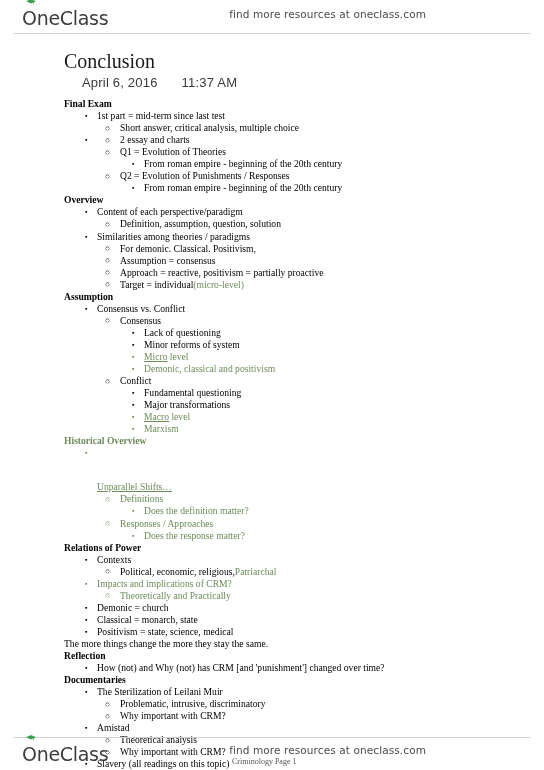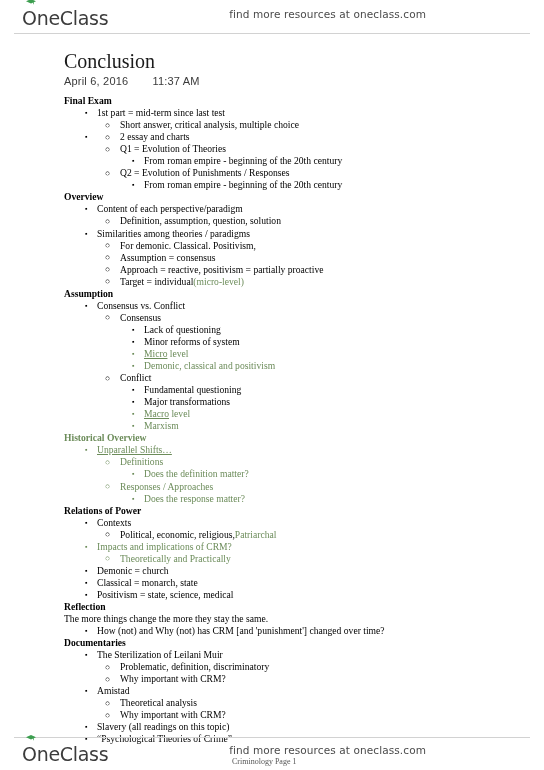--- a/index.html
+++ b/index.html
@@ -92,23 +92,23 @@
   .title {
     margin: 0;
     padding: 0 0 0 64px;
     font-family: "Liberation Serif", serif;
     font-size: 20px;
     font-weight: 400;
     line-height: 24px;
     color: #1a1a1a;
   }
   .meta {
-    padding: 2px 0 0 64px;
+    padding: 2px 0 0 82px;
     font-family: "Liberation Sans", sans-serif;
-    font-size: 11px;
+    font-size: 13px;
     color: #3a3a3a;
     letter-spacing: 0.2px;
   }
   .meta .meta-time { margin-left: 24px; }
 
   .content {
     padding: 8px 8px 0 0;
   }
 
   
@@ -132,21 +132,21 @@
   .lvl-1 { padding-left: 97px; }
   .lvl-1 .bullet { left: 85px; font-size: 7px; top: 0px; }
 
   .lvl-2 { padding-left: 120px; }
   .lvl-2 .bullet { left: 105px; font-size: 8.5px; top: -0.5px; }
 
   .lvl-3 { padding-left: 144px; }
   .lvl-3 .bullet { left: 132px; font-size: 7px; top: 0px; }
 
   .green { color: #6c8c5a; }
-  .ul { text-decoration: underline; }
+  .ul { text-decoration: underline; margin-top: 34px; }
 </style>
 </head>
 <body>
 
 <div class="wm-bar wm-header">
   <div class="logo">
     <span class="logo-text">OneClass</span>
     <span class="logo-cap">
       <svg viewBox="0 0 12 7" width="10" height="6" aria-hidden="true">
         <polygon points="6,0 12,2.6 6,5.2 0,2.6" fill="#3c9e4f"></polygon>
@@ -200,26 +200,26 @@
       <div class="row lvl-2"><span class="bullet green">○</span><span class="txt green">Responses / Approaches</span></div>
       <div class="row lvl-3"><span class="bullet green">▪</span><span class="txt green">Does the response matter?</span></div>
       <div class="row lvl-h"><span class="txt">Relations of Power</span></div>
       <div class="row lvl-1"><span class="bullet">▪</span><span class="txt">Contexts</span></div>
       <div class="row lvl-2"><span class="bullet">○</span><span class="txt">Political, economic, religious, </span><span class="txt green">Patriarchal</span></div>
       <div class="row lvl-1"><span class="bullet green">▪</span><span class="txt green">Impacts and implications of CRM?</span></div>
       <div class="row lvl-2"><span class="bullet green">○</span><span class="txt green">Theoretically and Practically</span></div>
       <div class="row lvl-1"><span class="bullet">▪</span><span class="txt">Demonic = church</span></div>
       <div class="row lvl-1"><span class="bullet">▪</span><span class="txt">Classical = monarch, state</span></div>
       <div class="row lvl-1"><span class="bullet">▪</span><span class="txt">Positivism = state, science, medical</span></div>
+      <div class="row lvl-p"><span class="txt">The more things change the more they stay the same.</span></div>
       <div class="row lvl-h"><span class="txt">Reflection</span></div>
-      <div class="row lvl-p"><span class="txt">The more things change the more they stay the same.</span></div>
       <div class="row lvl-1"><span class="bullet">▪</span><span class="txt">How (not) and Why (not) has CRM [and 'punishment'] changed over time?</span></div>
       <div class="row lvl-h"><span class="txt">Documentaries</span></div>
       <div class="row lvl-1"><span class="bullet">▪</span><span class="txt">The Sterilization of Leilani Muir</span></div>
-      <div class="row lvl-2"><span class="bullet">○</span><span class="txt">Problematic, definition, discriminatory</span></div>
+      <div class="row lvl-2"><span class="bullet">○</span><span class="txt">Problematic, intrusive, discriminatory</span></div>
       <div class="row lvl-2"><span class="bullet">○</span><span class="txt">Why important with CRM?</span></div>
       <div class="row lvl-1"><span class="bullet">▪</span><span class="txt">Amistad</span></div>
       <div class="row lvl-2"><span class="bullet">○</span><span class="txt">Theoretical analysis</span></div>
       <div class="row lvl-2"><span class="bullet">○</span><span class="txt">Why important with CRM?</span></div>
       <div class="row lvl-1"><span class="bullet">▪</span><span class="txt">Slavery (all readings on this topic)</span></div>
       <div class="row lvl-1"><span class="bullet">▪</span><span class="txt">“Psychological Theories of Crime”</span></div>
     </div>
 </div>
 
 <div class="wm-rule wm-rule-bot"></div>

